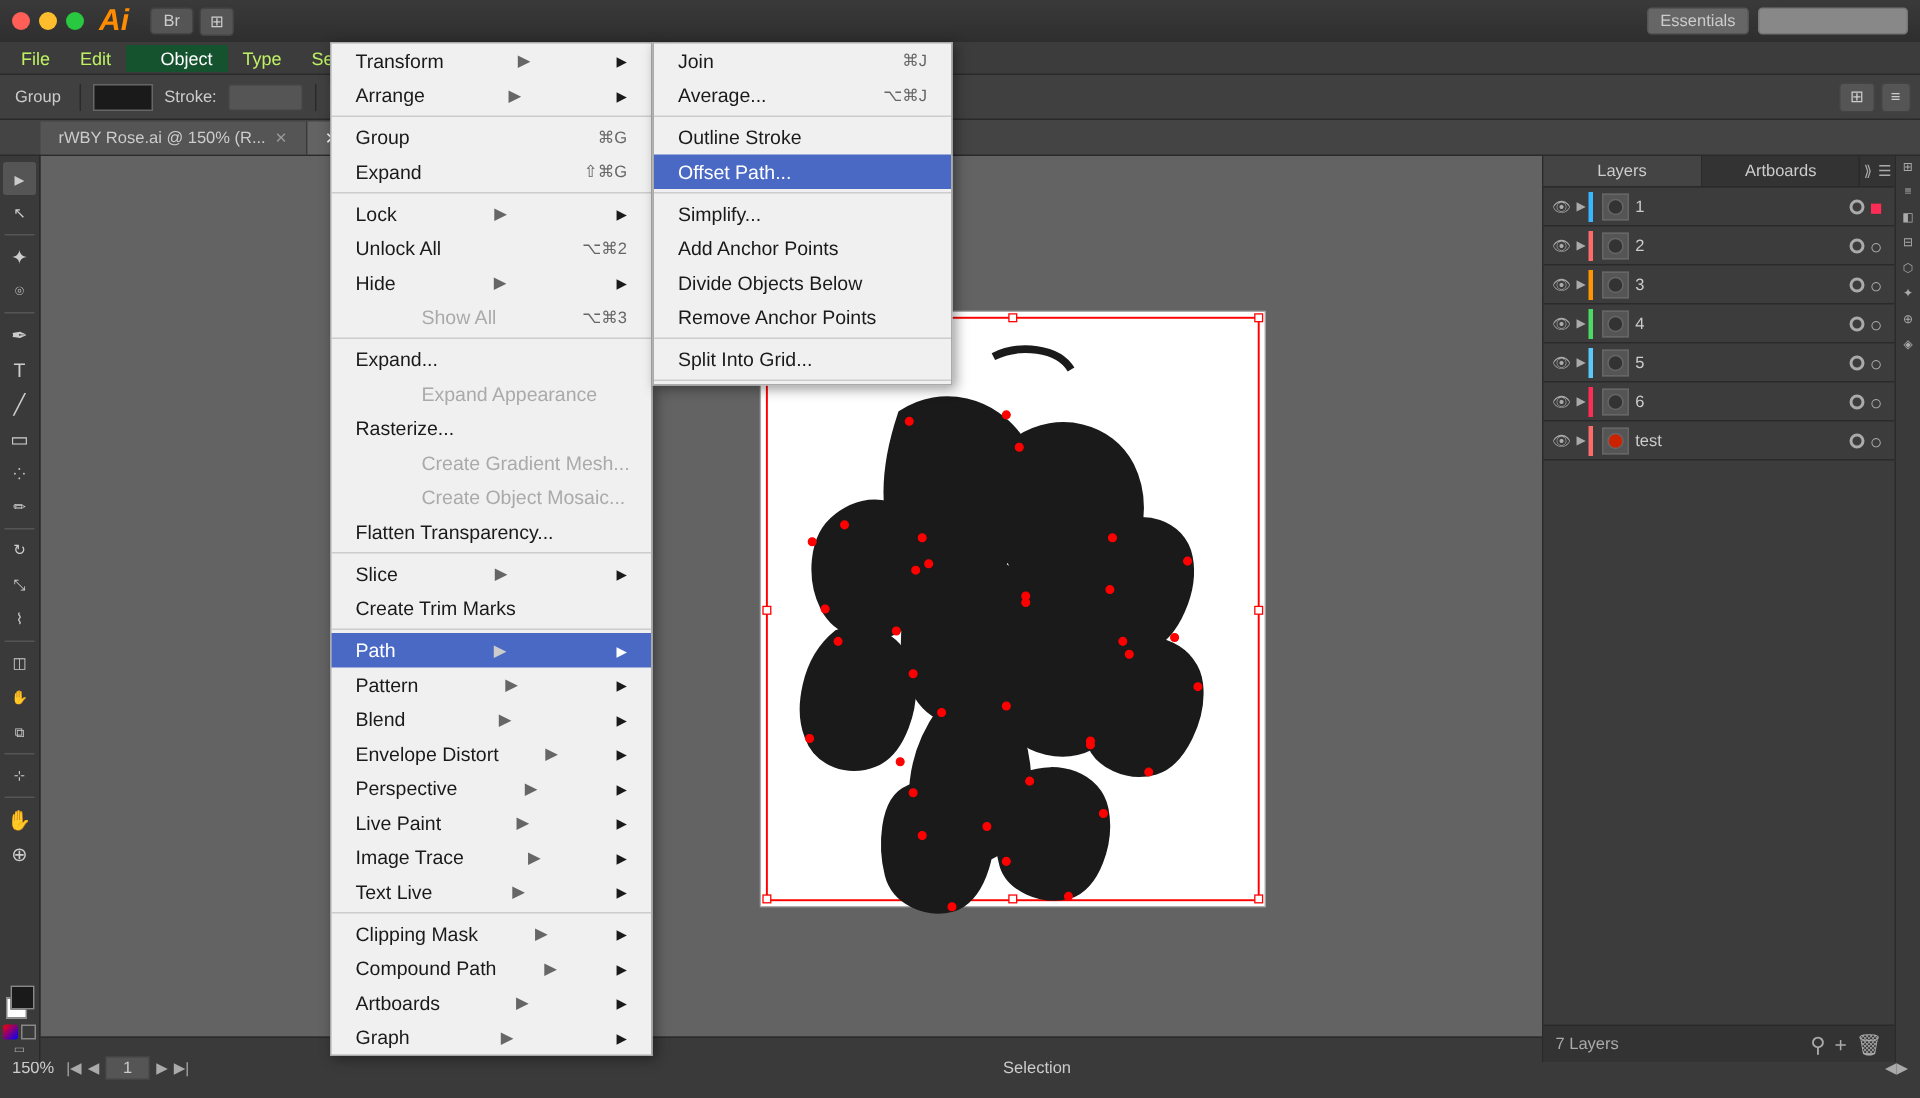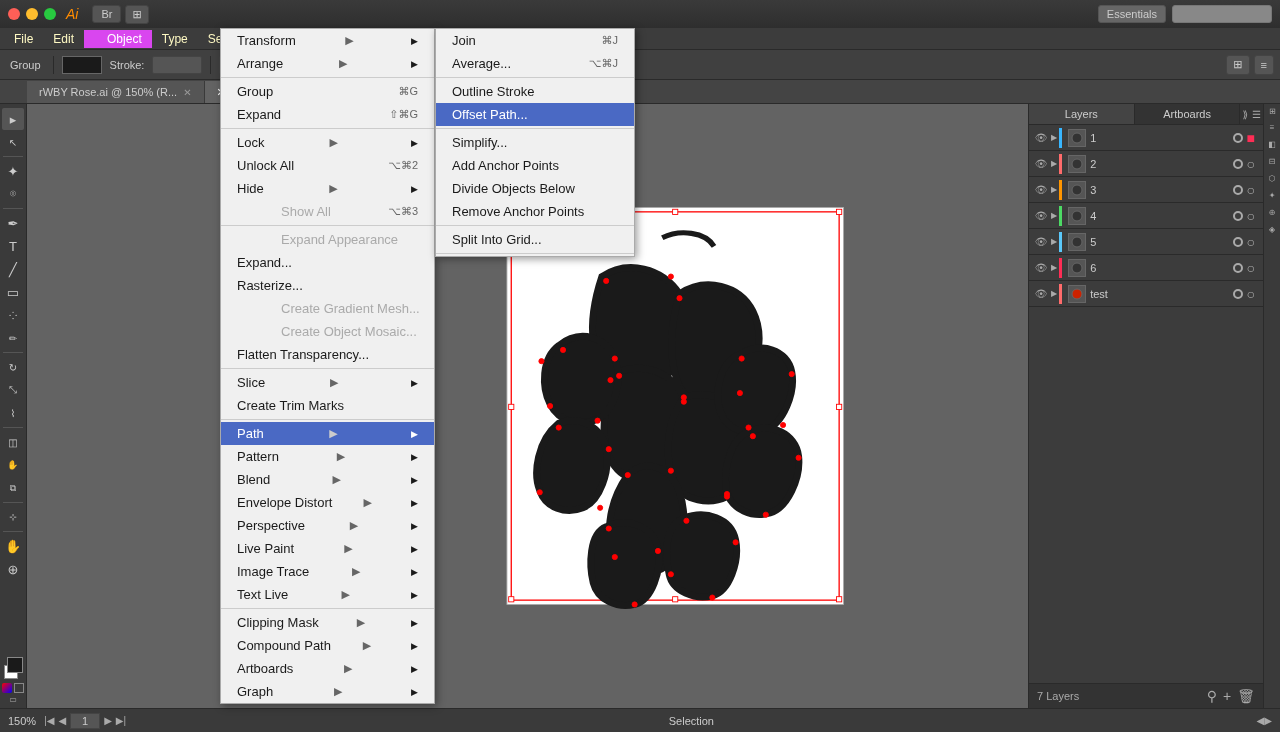--- a/index.html
+++ b/index.html
@@ -12,38 +12,38 @@
       display: flex;
       align-items: center;
       padding: 0 8px;
       position: relative;
     }
     .traffic-lights { display: flex; gap: 6px; align-items: center; }
     .tl { width: 12px; height: 12px; border-radius: 50%; }
     .tl-close { background: #ff5f57; }
     .tl-min { background: #ffbd2e; }
     .tl-max { background: #28c940; }
-    .ai-logo { color: #ff8c00; font-size: 14px; font-weight: normal; font-style: italic; margin: 0 10px; }
+    .ai-logo { color: #ff8c00; font-size: 20px; font-weight: bold; font-style: italic; margin: 0 10px; }
     .bridge-btn { background: #555; border: 1px solid #444; border-radius: 3px; color: #ccc; font-size: 11px; padding: 2px 8px; margin-left: 4px; }
     .view-btn { background: #555; border: 1px solid #444; border-radius: 3px; color: #ccc; font-size: 11px; padding: 2px 6px; margin-left: 4px; }
     .title-center { flex: 1; text-align: center; font-size: 13px; color: #ccc; }
     .essentials-btn { background: #666; border: 1px solid #555; border-radius: 3px; color: #ccc; font-size: 11px; padding: 2px 8px; }
     .search-box { background: #888; border: 1px solid #777; border-radius: 3px; width: 100px; height: 18px; margin-left: 6px; }
 
     
     #menubar {
       height: 22px;
       background: #3c3c3c;
       display: flex;
       align-items: center;
       padding: 0 4px;
       border-bottom: 1px solid #2a2a2a;
     }
-    .menubar-item { color: #fef9c3; font-size: 12px; padding: 2px 10px; cursor: pointer; }
-    .menubar-item.active { background: #d946ef; color: #fff; padding-left: 23px; }
+    .menubar-item { color: #bef264; font-size: 12px; padding: 2px 10px; cursor: pointer; }
+    .menubar-item.active { background: #14532d; color: #fff; padding-left: 23px; }
 
     
     #toolbar {
       height: 30px;
       background: #404040;
       display: flex;
       align-items: center;
       padding: 0 6px;
       gap: 4px;
       border-bottom: 1px solid #2a2a2a;
@@ -128,21 +128,21 @@
     .layer-thumb { width: 18px; height: 18px; border: 1px solid #666; margin: 0 4px; background: #555; display: flex; align-items: center; justify-content: center; font-size: 8px; }
     .layer-name { flex: 1; font-size: 11px; color: #ccc; }
     .layer-dot { width: 10px; height: 10px; border: 2px solid #aaa; border-radius: 50%; margin: 0 4px; }
 
     
     #statusbar {
       position: absolute;
       bottom: 0;
       left: 0;
       right: 0;
-      height: 24px;
+      height: 41px;
       background: #3a3a3a;
       border-top: 1px solid #2a2a2a;
       display: flex;
       align-items: center;
       padding: 0 8px;
     }
     .status-zoom { font-size: 11px; color: #ccc; }
     .status-nav { display: flex; align-items: center; gap: 4px; margin-left: 8px; }
     .status-nav-btn { color: #aaa; font-size: 10px; cursor: pointer; }
     .status-pg { font-size: 11px; color: #ccc; width: 30px; text-align: center; }
@@ -560,25 +560,25 @@
   </div>
   <div class="menu-item has-sub">
     <span>Hide</span>
     <span class="menu-shortcut">▶</span>
   </div>
   <div class="menu-item disabled">
     <span>Show All</span>
     <span class="menu-shortcut">⌥⌘3</span>
   </div>
   <div class="menu-separator"></div>
+  <div class="menu-item">
+    <span>Expand...</span>
+  </div>
   <div class="menu-item disabled">
     <span>Expand Appearance</span>
-  </div>
-  <div class="menu-item">
-    <span>Expand...</span>
   </div>
   <div class="menu-item">
     <span>Rasterize...</span>
   </div>
   <div class="menu-item disabled">
     <span>Create Gradient Mesh...</span>
   </div>
   <div class="menu-item disabled">
     <span>Create Object Mosaic...</span>
   </div>

